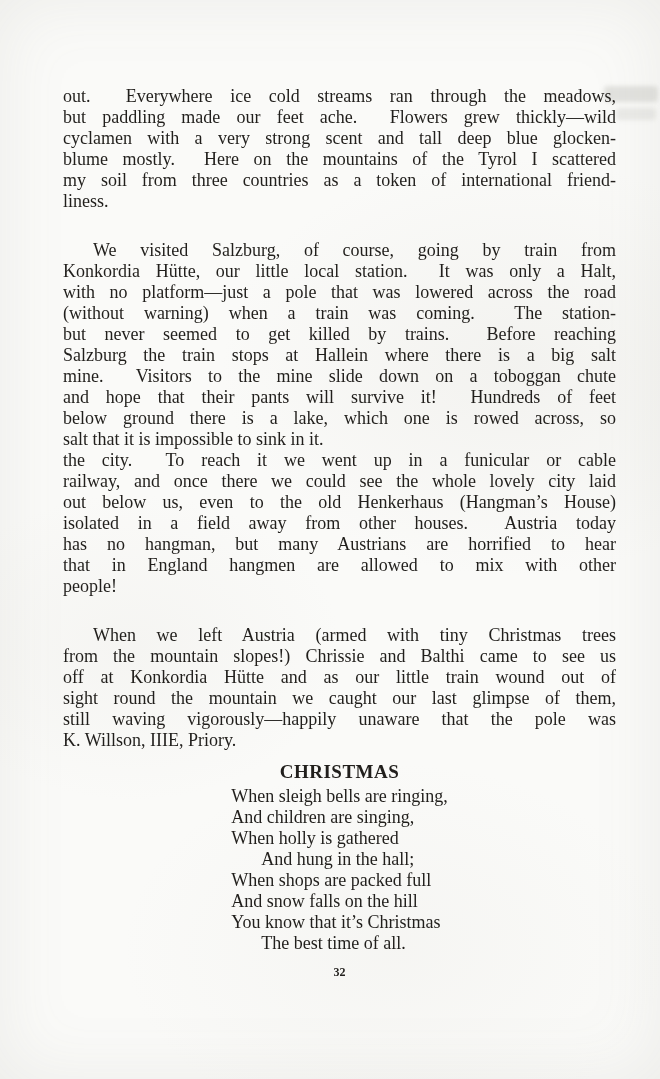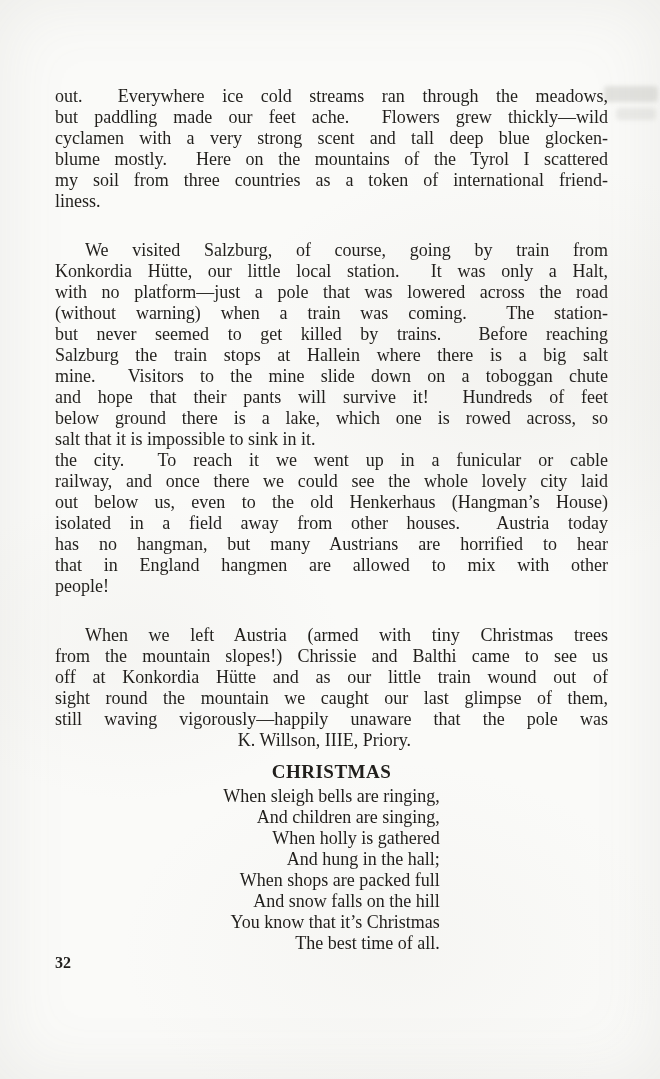--- a/index.html
+++ b/index.html
@@ -32,21 +32,21 @@
     background: rgba(140,140,132,0.22);
     border-radius: 4px;
   }
   .artifact.a2 {
     left: 616px; top: 108px; width: 40px; height: 12px;
     background: rgba(150,150,142,0.16);
     border-radius: 4px;
   }
   .content {
     position: absolute;
-    left: 55px;
+    left: 63px;
     top: 86px;
     width: 553px;
   }
   .para { margin: 0; }
   .tline {
     font-size: 18px;
     line-height: 21px;
     text-align: justify;
     text-align-last: justify;
     white-space: pre-wrap;
@@ -54,50 +54,51 @@
   .tline.lastline {
     text-align-last: left;
   }
   .tline.firstline {
     text-indent: 30px;
     margin-top: 28px;
   }
   .byline {
     font-size: 18px;
     line-height: 21px;
-    text-align: center;
+    text-align: left;
     padding-right: 14px;
   }
   .poem-title {
     margin-top: 9px;
     font-size: 19px;
     line-height: 24px;
     font-weight: bold;
     text-align: center;
     letter-spacing: 0.5px;
   }
   .poem {
     margin-top: 2px;
     width: max-content;
     margin-left: auto;
     margin-right: auto;
   }
   .poem-line {
     font-size: 18px;
     line-height: 21px;
     white-space: pre-wrap;
-    text-align: right;
   }
   .poem-line.pindent {
     padding-left: 30px;
   }
   .page-number {
-    font-size: 16px;
+    margin-top: 9px;
+    font-size: 12px;
     line-height: 18px;
     font-weight: bold;
+    text-align: center;
   }
 </style>
 </head>
 <body>
 
 <div class="page">
   <div class="artifact a1"></div>
   <div class="artifact a2"></div>
 
   <div class="content">

